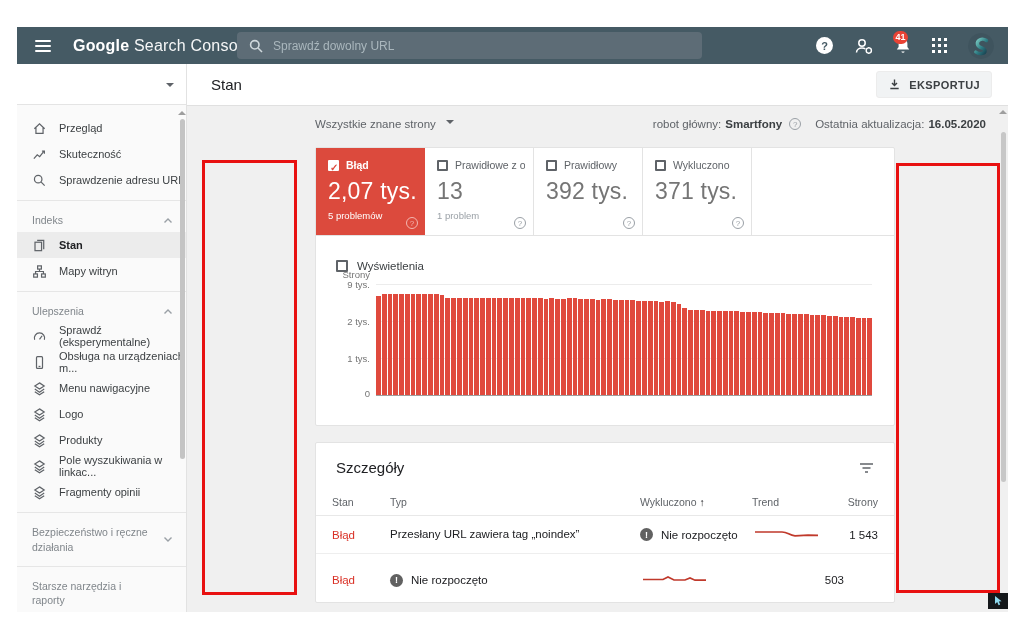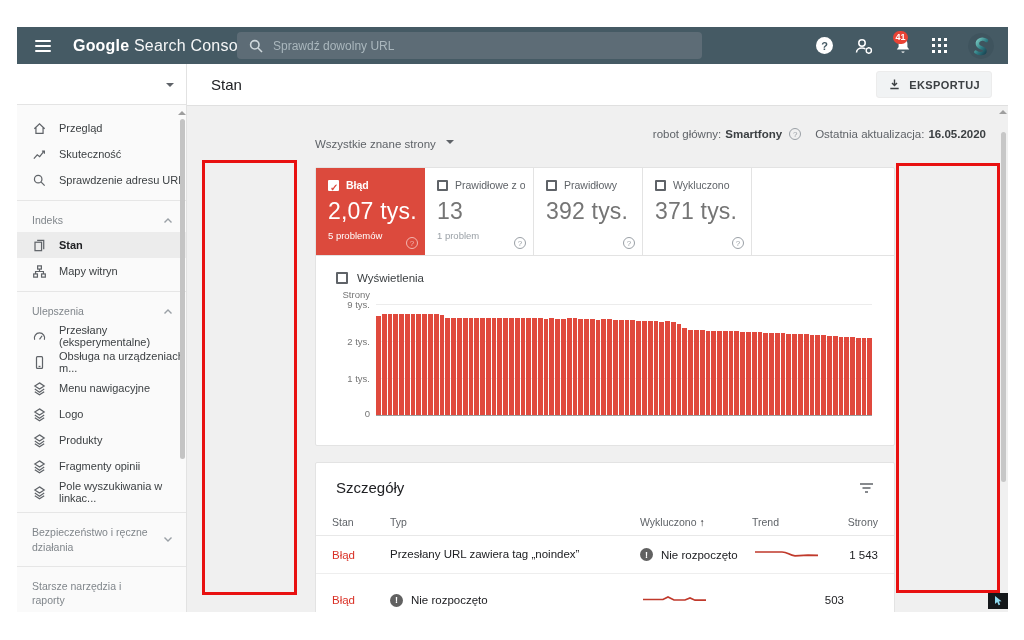--- a/index.html
+++ b/index.html
@@ -47,21 +47,21 @@
 
   
   .main-header { height:42px; background:#fff; border-bottom:1px solid #e0e0e0; display:flex; align-items:center;
                  justify-content:space-between; padding:0 16px 0 24px; }
   .page-title { font-size:15px; color:#202124; }
   .export-btn { display:flex; align-items:center; gap:8px; background:#f1f3f4; border:1px solid #ececec; border-radius:3px;
                 padding:6px 11px; font-size:11px; font-weight:700; letter-spacing:.4px; color:#3c4043; cursor:pointer; }
 
   
   .toolbar { display:flex; align-items:center; justify-content:space-between; margin:12px 22px 0 128px; font-size:11.5px; color:#5f6368; }
-  .scope { display:flex; align-items:center; gap:10px; color:#5f6368; cursor:pointer;margin-top:20px; }
+  .scope { display:flex; align-items:center; gap:10px; color:#5f6368; cursor:pointer; }
   .tool-right { display:flex; align-items:center; gap:14px; }
   .tool-pair { display:flex; align-items:center; gap:4px; }
   .tool-pair .val { color:#3c4043; font-weight:700; }
   .q-ring { width:12px; height:12px; border:1px solid #9aa0a6; border-radius:50%; color:#9aa0a6; font-size:8px;
             display:flex; align-items:center; justify-content:center; margin-left:3px; }
 
   
   .card { background:#fff; border:1px solid #e3e3e3; border-radius:2px; margin-left:128px; width:580px; }
   .card1 { margin-top:17px; }
   .summary-row { display:flex; border-bottom:1px solid #e3e3e3; height:88px; }
@@ -73,21 +73,21 @@
   .cb.checked { background:#fff; border-color:#fff; color:#dc4a3d; font-size:10px; font-weight:700; line-height:11px; text-align:center; }
   .sum-value { font-size:23px; margin-top:7px; color:#757575; letter-spacing:.2px; }
   .sum-card.error .sum-value { color:#fff; }
   .sum-sub { font-size:9.5px; margin-top:5px; color:#9aa0a6; }
   .sum-card.error .sum-sub { color:#fff; }
   .sum-q { position:absolute; right:7px; bottom:6px; }
   .sum-card.error .q-ring { border-color:#f3b6b0; color:#f3b6b0; }
 
   
   .chart-block { position:relative; height:189px; }
-  .imp-row { position:absolute; left:20px; top:16px; display:flex; align-items:center; gap:9px; font-size:11.5px; color:#3c4043; cursor:pointer; }
+  .imp-row { position:absolute; left:20px; top:24px; display:flex; align-items:center; gap:9px; font-size:11.5px; color:#3c4043; cursor:pointer; }
   .imp-row .cb { width:12px; height:12px; }
   .ylab { position:absolute; left:0; width:54px; text-align:right; font-size:9.5px; color:#757575; }
   .plot { position:absolute; left:60px; right:22px; top:48px; height:112px; border-bottom:1px solid #9e9e9e; }
   .gridline { position:absolute; left:0; right:0; height:1px; background:#ececec; }
   .bars { position:absolute; inset:0; display:flex; align-items:flex-end; gap:1px; }
   .bar { flex:1; background:#e0493d; min-width:1px; }
   .xlabels { position:absolute; left:60px; right:22px; top:165px; height:12px; }
   .xlabels span { position:absolute; transform:translateX(-50%); font-size:9.5px; color:#757575; white-space:nowrap; }
 
   
@@ -245,21 +245,21 @@
             <span class="lbl">Ulepszenia</span>
             <svg width="10" height="7" viewBox="0 0 10 7">
               <path d="M1.5 5.5 L5 2 8.5 5.5" fill="none" stroke="#9aa0a6" stroke-width="1.4"></path>
             </svg>
           </div>
           <div class="side-item">
             <svg width="15" height="15" viewBox="0 0 16 16">
               <path d="M2.8 11.5 a5.5 5.5 0 1 1 10.4 0" fill="none" stroke="#5f6368" stroke-width="1.3"></path>
               <line x1="8" y1="11" x2="10.8" y2="7.2" fill="none" stroke="#5f6368" stroke-width="1.3"></line>
             </svg>
-            <span>Przesłany (eksperymentalne)</span>
+            <span>Sprawdź (eksperymentalne)</span>
           </div>
           <div class="side-item">
             <svg width="15" height="15" viewBox="0 0 16 16">
               <rect x="4.8" y="1.8" width="6.4" height="12.4" rx="1" fill="none" stroke="#5f6368" stroke-width="1.3"></rect>
               <line x1="7" y1="12.2" x2="9" y2="12.2" fill="none" stroke="#5f6368" stroke-width="1.3"></line>
             </svg>
             <span>Obsługa na urządzeniach m...</span>
           </div>
           <div class="side-item">
             <svg width="15" height="15" viewBox="0 0 16 16">
@@ -284,29 +284,29 @@
               <path d="M3 11.4 L8 14.7 13 11.4" fill="none" stroke="#5f6368" stroke-width="1.3"></path>
             </svg>
             <span>Produkty</span>
           </div>
           <div class="side-item">
             <svg width="15" height="15" viewBox="0 0 16 16">
               <path d="M8 2 L13 5.3 8 8.6 3 5.3 Z" fill="none" stroke="#5f6368" stroke-width="1.3"></path>
               <path d="M3 8.6 L8 11.9 13 8.6" fill="none" stroke="#5f6368" stroke-width="1.3"></path>
               <path d="M3 11.4 L8 14.7 13 11.4" fill="none" stroke="#5f6368" stroke-width="1.3"></path>
             </svg>
-            <span>Fragmenty opinii</span>
+            <span>Pole wyszukiwania w linkac...</span>
           </div>
           <div class="side-item">
             <svg width="15" height="15" viewBox="0 0 16 16">
               <path d="M8 2 L13 5.3 8 8.6 3 5.3 Z" fill="none" stroke="#5f6368" stroke-width="1.3"></path>
               <path d="M3 8.6 L8 11.9 13 8.6" fill="none" stroke="#5f6368" stroke-width="1.3"></path>
               <path d="M3 11.4 L8 14.7 13 11.4" fill="none" stroke="#5f6368" stroke-width="1.3"></path>
             </svg>
-            <span>Pole wyszukiwania w linkac...</span>
+            <span>Fragmenty opinii</span>
           </div>
           <div class="side-divider"></div>
           <div class="side-header">
             <span class="lbl">Bezpieczeństwo i ręczne działania</span>
             <svg width="10" height="7" viewBox="0 0 10 7">
               <path d="M1.5 1.5 L5 5 8.5 1.5" fill="none" stroke="#9aa0a6" stroke-width="1.4"></path>
             </svg>
           </div>
           <div class="side-divider"></div>
           <div class="side-header">

